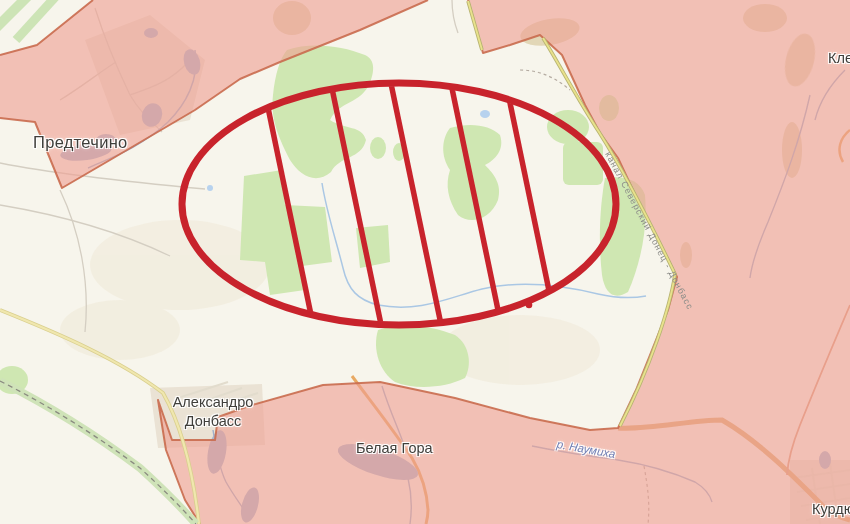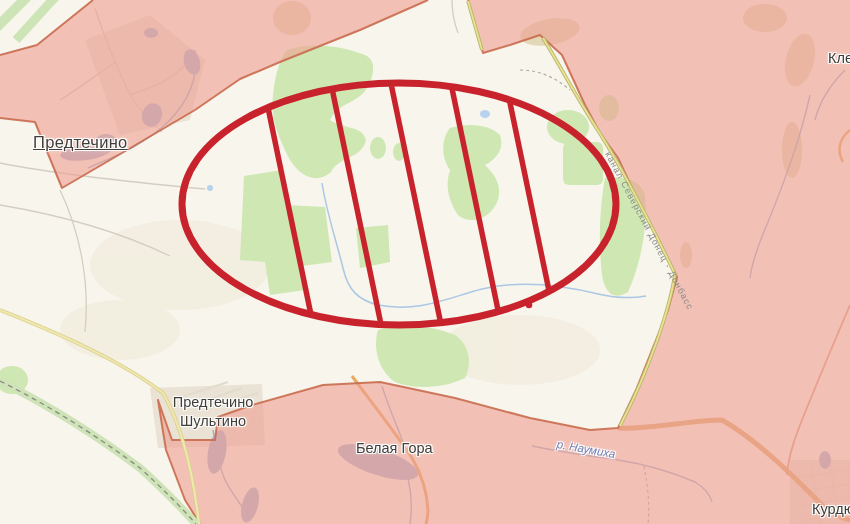--- a/index.html
+++ b/index.html
@@ -4,21 +4,21 @@
 <style>
   html,body{margin:0;padding:0;background:#ffffff;}
   .stage{position:relative;width:850px;height:524px;overflow:hidden;
          font-family:"Liberation Sans",sans-serif;}
   .stage svg{position:absolute;left:0;top:0;display:block;}
   .lbl{position:absolute;color:#3f3e3a;
        text-shadow:-1px -1px 0 rgba(255,255,255,.95),1px -1px 0 rgba(255,255,255,.95),
                    -1px 1px 0 rgba(255,255,255,.95),1px 1px 0 rgba(255,255,255,.95),
                    0 0 4px rgba(255,255,255,.9);
        white-space:nowrap;}
-  .lbl-town{font-size:16.5px;letter-spacing:.3px;text-decoration:underline;}
+  .lbl-town{font-size:16.5px;letter-spacing:.3px;}
   .lbl-town-sm{font-size:14.5px;}
   .lbl-wrap{white-space:normal;text-align:center;width:122px;line-height:1.3;}
   .lbl-canal{font-size:9px;color:#8d8d89;letter-spacing:1.1px;
              transform:rotate(62deg);transform-origin:0 0;text-shadow:none;}
   .lbl-river{font-size:11.5px;font-style:italic;color:#6f7fb5;
              transform:rotate(10deg);transform-origin:0 0;}
 </style>
 </head>
 <body>
 
@@ -165,21 +165,21 @@
                C420,313 450,297 482,289 C520,280 558,284 598,294 C620,299 635,298 646,296"></path>
     </g>
     <g fill="#b7d2ee">
       <circle cx="210" cy="188" r="3"></circle>
       <ellipse cx="485" cy="114" rx="5" ry="4"></ellipse>
     </g>
   </svg>
 
   <div class="lbl lbl-town" style="left:33px;top:133px;">Предтечино</div>
 
-  <div class="lbl lbl-town-sm lbl-wrap" style="left:152px;top:393px;">Предтечино Шультино</div>
+  <div class="lbl lbl-town-sm lbl-wrap" style="left:152px;top:393px;">Александро Донбасс</div>
 
   <div class="lbl lbl-town-sm" style="left:356px;top:396px;margin-top:44px;">Белая Гора</div>
 
   <div class="lbl lbl-town-sm" style="left:828px;top:50px;">Кле</div>
 
   <div class="lbl lbl-town-sm" style="left:812px;top:501px;">Курдюм</div>
 
   <div class="lbl lbl-canal" style="left:612px;top:150px;">канал Северский Донец - Донбасс</div>
 
   <div class="lbl lbl-river" style="left:558px;top:438px;">р. Наумиха</div>

